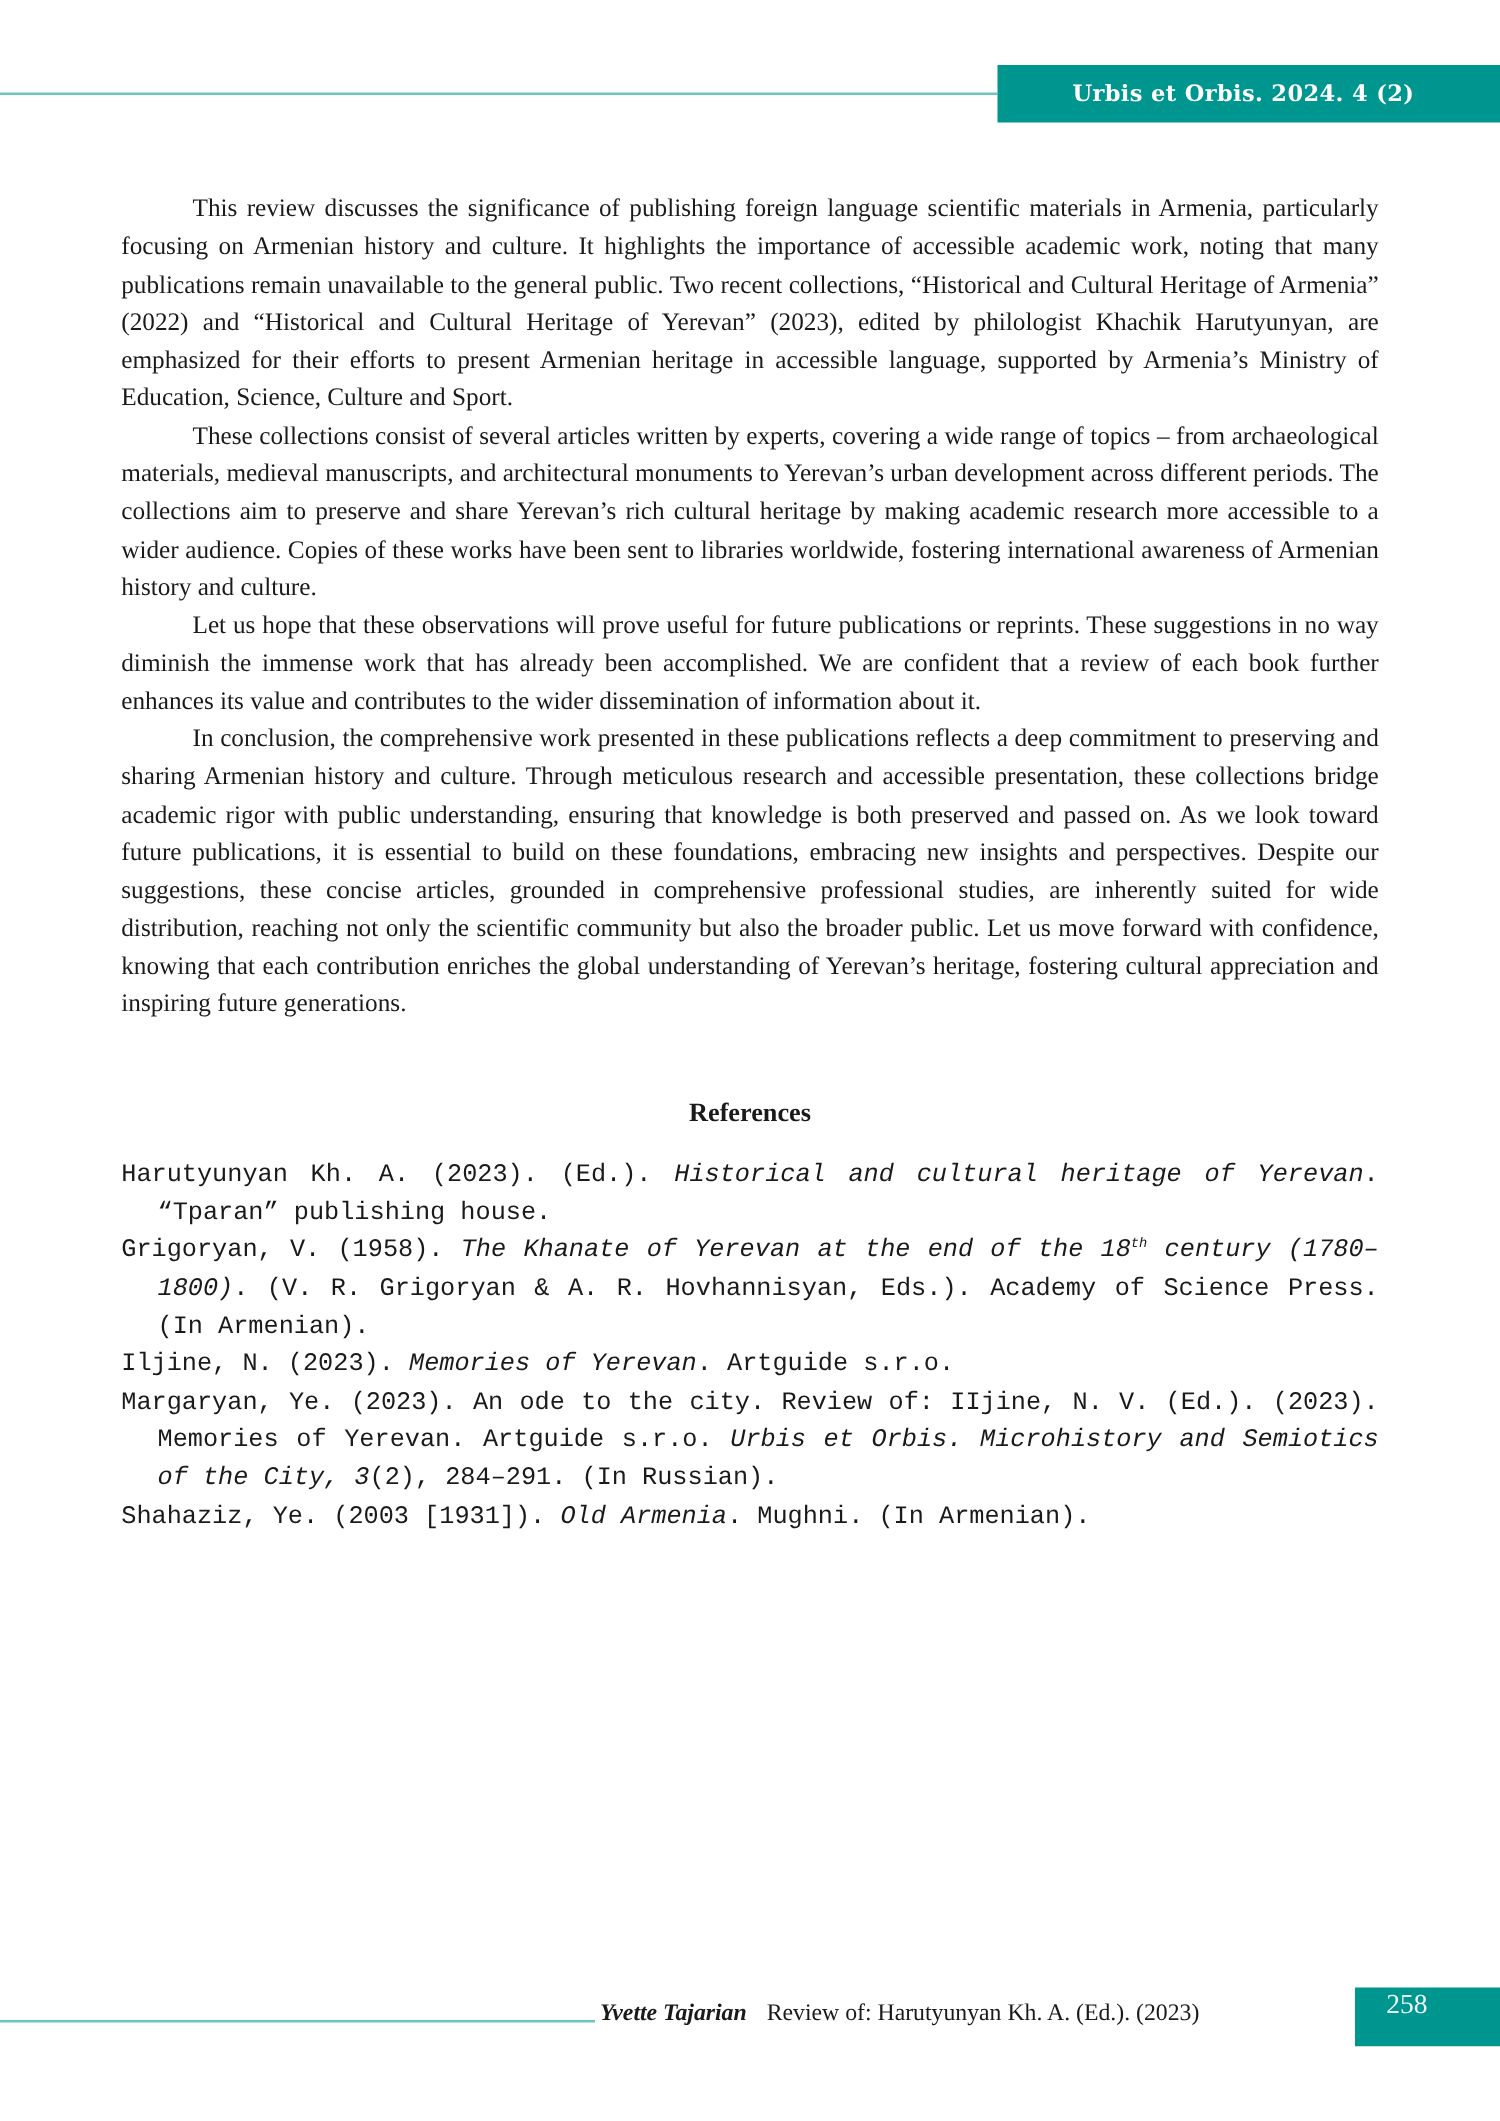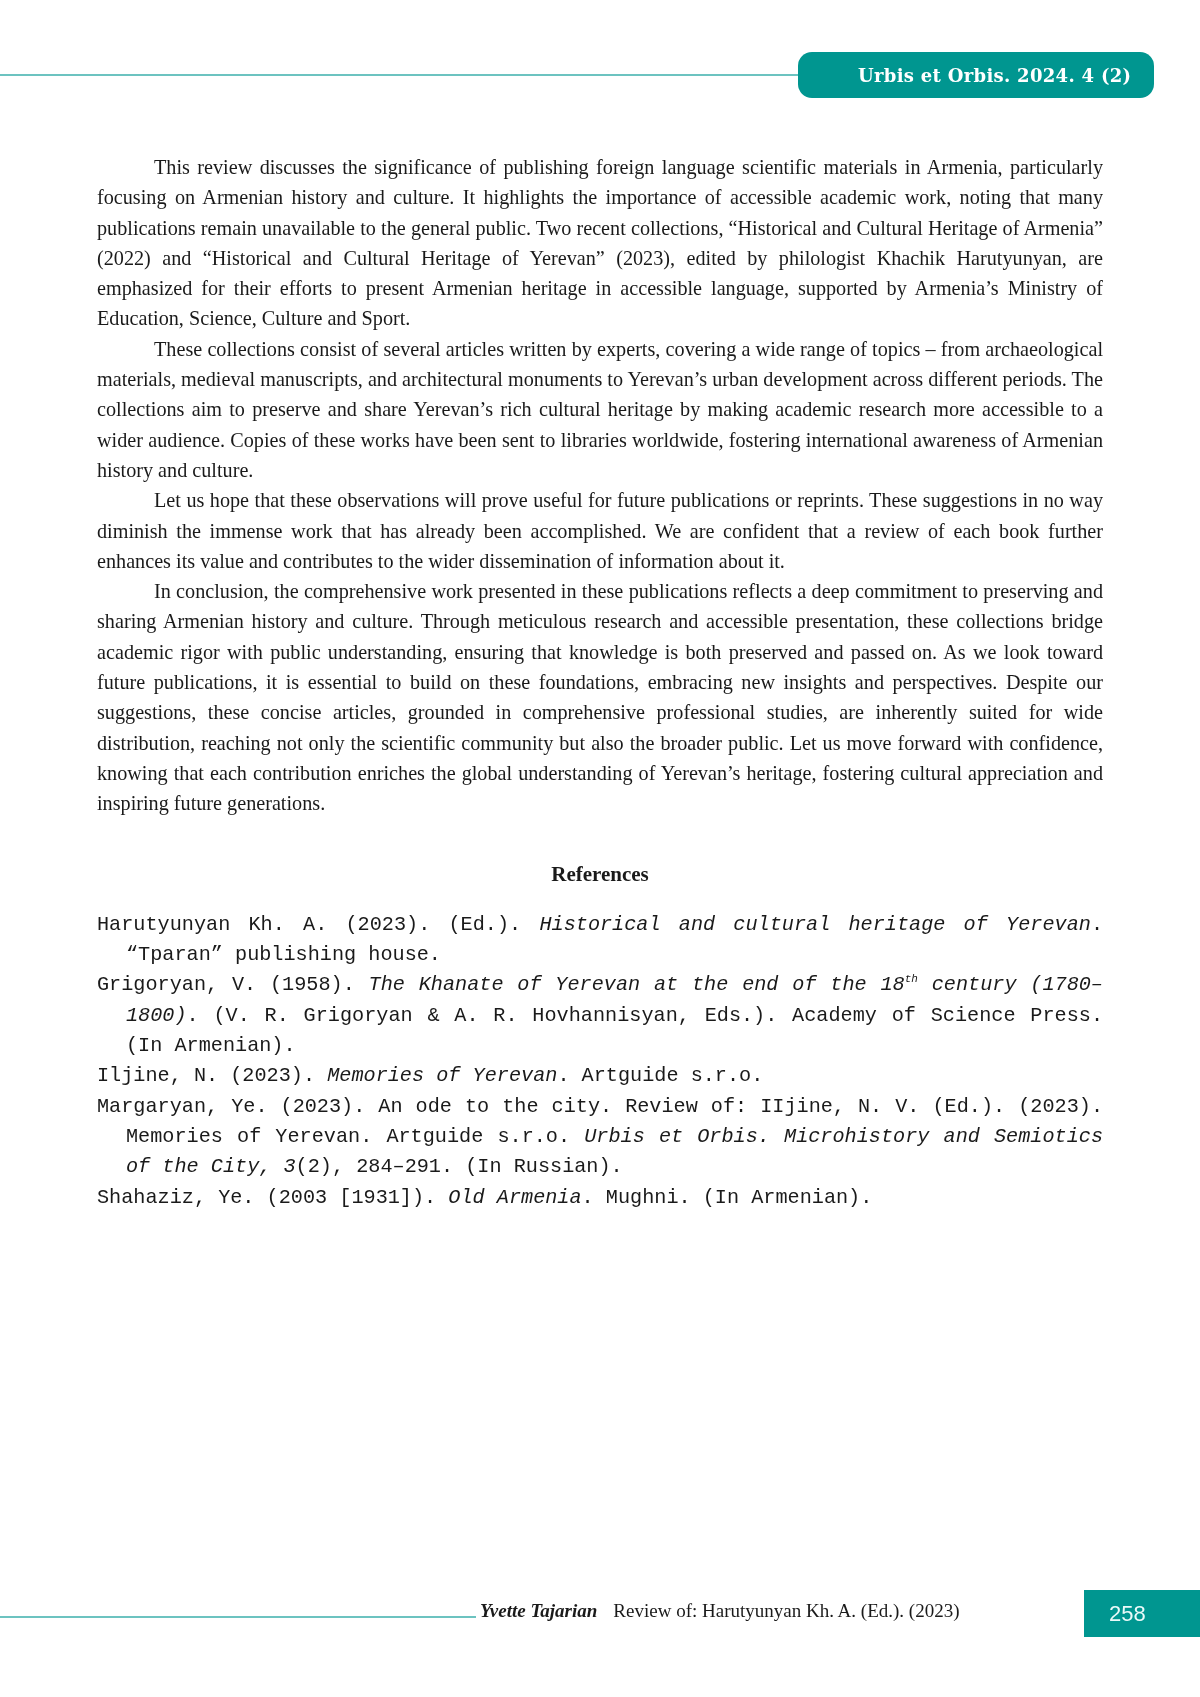--- a/index.html
+++ b/index.html
@@ -3,47 +3,46 @@
 <meta charset="utf-8">
 <style>
   html, body { margin: 0; padding: 0; }
   body {
     width: 1200px; height: 1697px; position: relative; background: #ffffff;
     font-family: "DejaVu Serif", "Liberation Serif", serif; color: #1a1a1a;
     overflow: hidden;
   }
   .hdr-line { position: absolute; left: 0; top: 74px; width: 798px; height: 2px; background: #6cc3c0; }
   .hdr-box {
-    position: absolute; left: 798px; top: 52px; width: 356px; height: 46px;
+    position: absolute; left: 798px; top: 52px; width: 402px; height: 46px;
     background: #009690; color: #ffffff; font-weight: bold; font-size: 18px;
     display: flex; align-items: center; padding-left: 60px; box-sizing: border-box;
     letter-spacing: 0.3px;
-    border-radius: 14px;
   }
   .content {
     position: absolute; left: 97px; top: 152px; width: 1006px;
     font-size: 20.2px; line-height: 30.3px; text-align: justify;
     font-family: "Liberation Serif", "DejaVu Serif", serif;
   }
   .content p { margin: 0; text-indent: 57px; hyphens: manual; }
-  .refs-title { text-align: center; font-weight: bold; margin: 40px 0 21px 0; font-size: 21px; }
+  .refs-title { text-align: center; font-weight: bold; margin: 56px 0 21px 0; font-size: 21px; }
   .ref { padding-left: 29px; text-indent: -29px; margin: 0; text-align: justify; font-family: Liberation Mono, monospace; }
   .ref i { font-style: italic; }
   sup { font-size: 11px; line-height: 0; }
   .ftr-line { position: absolute; left: 0; top: 1616px; width: 476px; height: 2px; background: #6cc3c0; }
   .ftr-text {
     position: absolute; left: 480px; top: 1600px; font-size: 19px;
     font-family: "Liberation Serif", "DejaVu Serif", serif; color: #1a1a1a; white-space: nowrap;
   }
   .ftr-text .author { font-style: italic; margin-right: 16px; font-weight: bold; }
   .ftr-box {
     position: absolute; left: 1084px; top: 1590px; width: 116px; height: 47px;
     background: #009690; color: #eafaf9; font-size: 22px;
-    display: flex; align-items: center; padding-left: 25px; box-sizing: border-box;
-    font-family: Liberation Sans, sans-serif;
+    display: flex; align-items: flex-start; padding-left: 25px; box-sizing: border-box;
+    font-family: Liberation Serif, serif;
   }
 </style>
 </head>
 <body>
 
 <div class="hdr-line"></div>
 <div class="hdr-box">
   <span>Urbis et Orbis. 2024. 4 (2)</span>
 </div>
 

